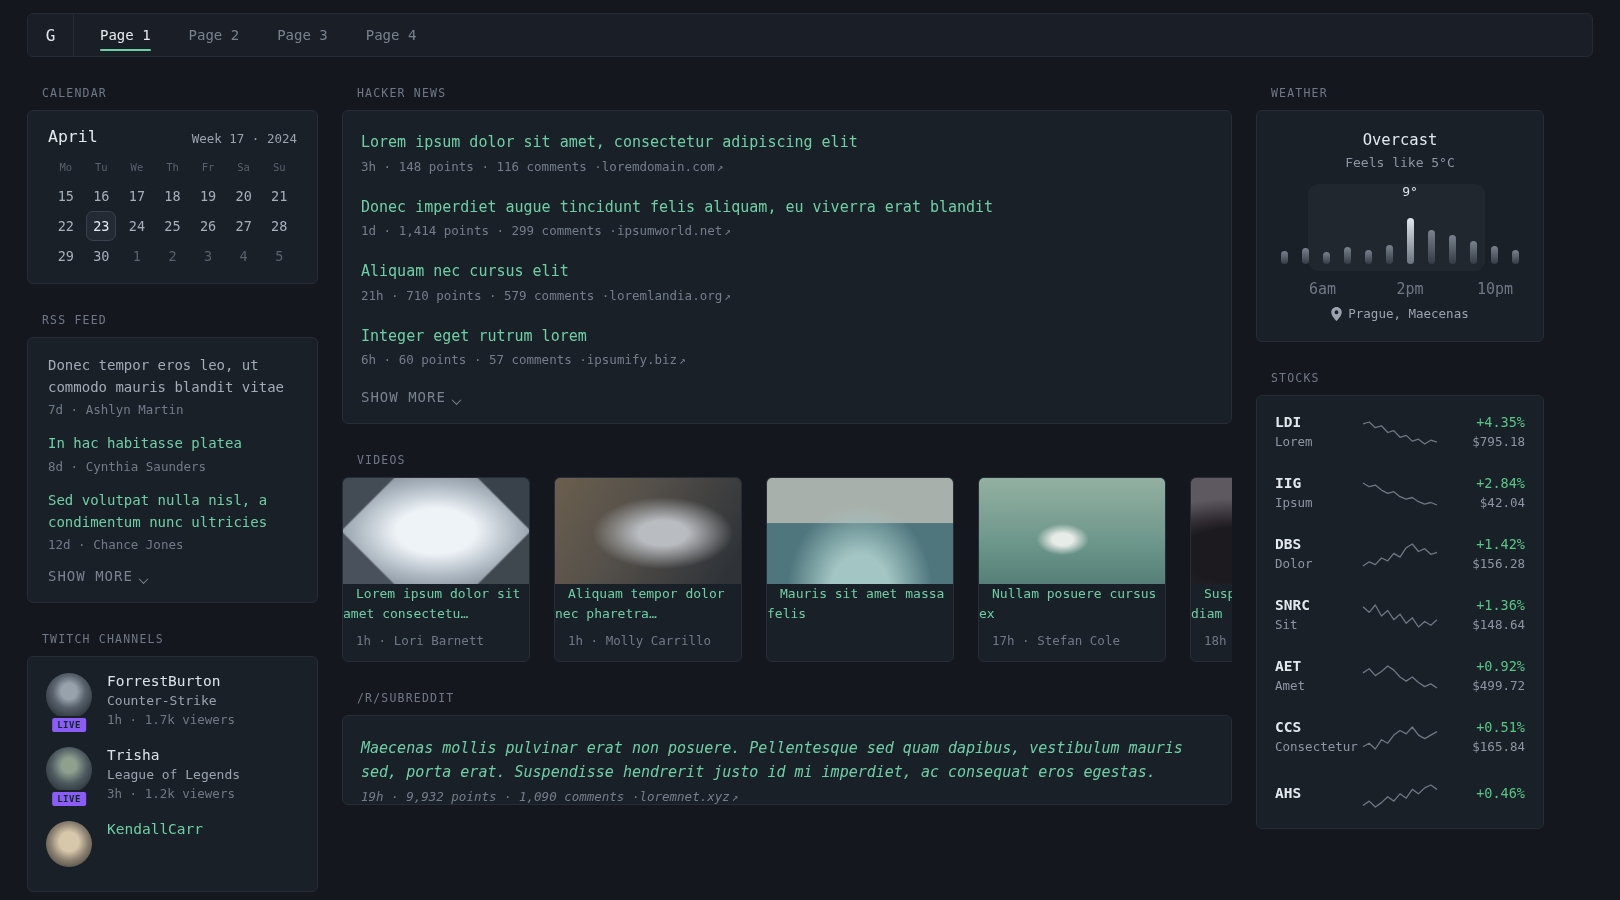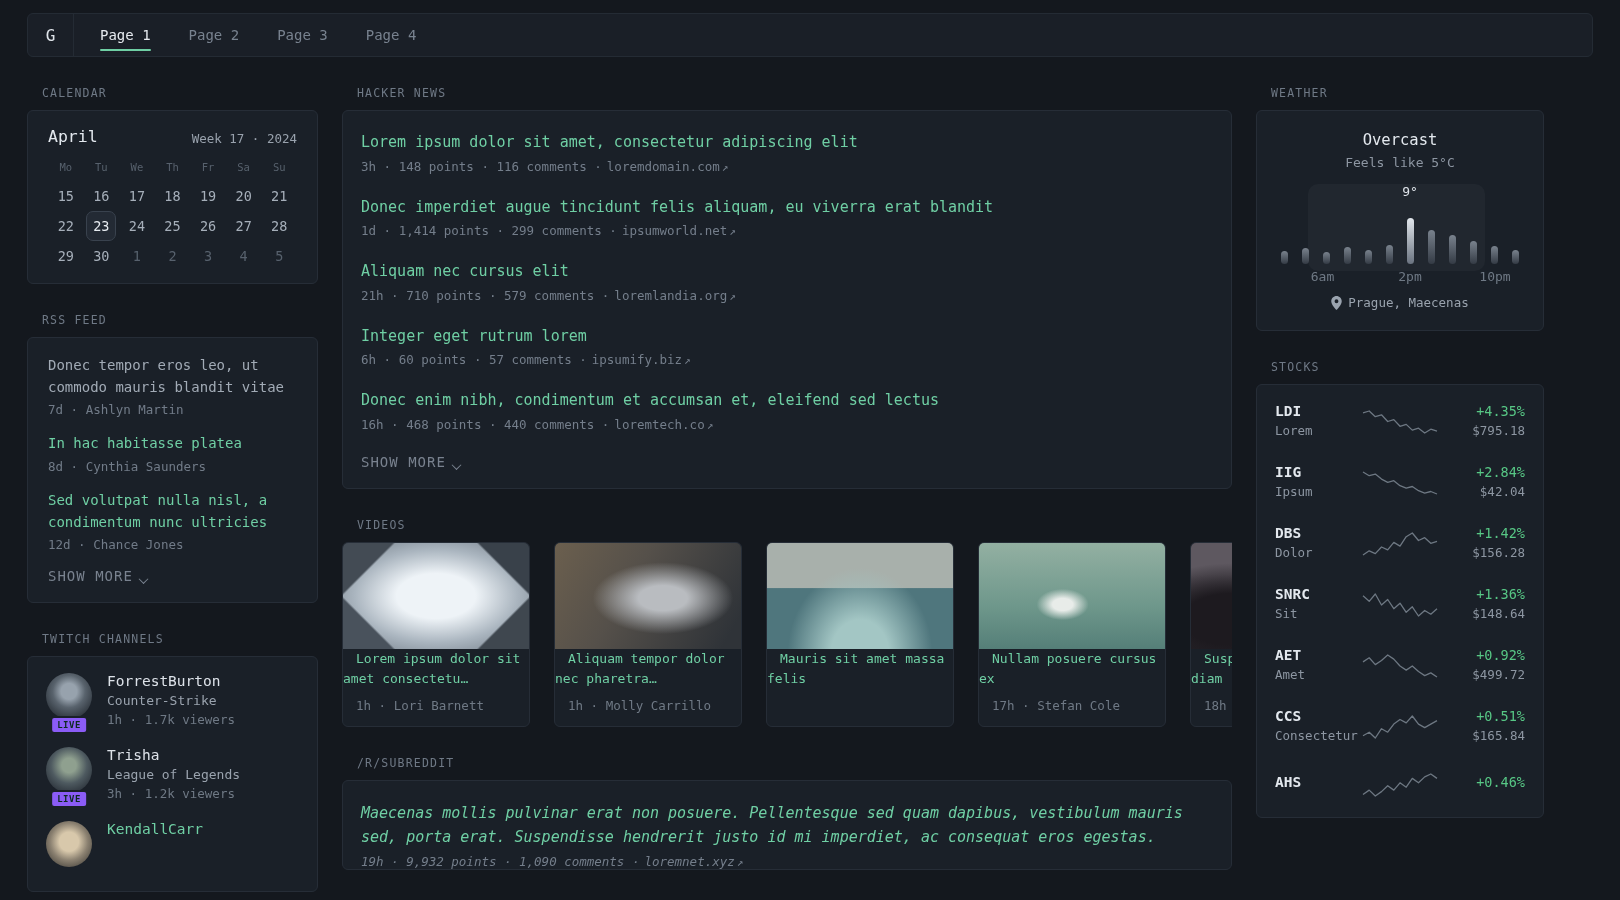--- a/index.html
+++ b/index.html
@@ -88,21 +88,21 @@
   .live-badge:empty, .tw-game:empty, .tw-meta:empty { display:none; }
   .tw-name { font-size:14.5px; color:#dde2e9; }
   .tw-row.accent .tw-name { color:#6fcfa4; }
   .tw-game { font-size:13px; color:#9aa3ae; margin-top:4px; }
   .tw-meta { font-size:12.5px; color:#6f7985; margin-top:4px; }
 
   
   .hn { padding:20px 18px 12px; }
   .hn-item { margin-bottom:22px; }
   .hn-title { display:block; color:#6fcfa4; font-size:15px; line-height:1.5; }
-  .meta-line { margin-top:5px; font-size:12.5px; color:#747e8b; display:flex; align-items:center; gap:5px; }
+  .meta-line { margin-top:5px; font-size:12.5px; color:#747e8b; display:flex; align-items:center; }
   .ext::after { content:"↗"; font-size:11px; margin-left:2px; }
 
   
   .videos-row { display:flex; gap:24px; overflow:hidden; }
   .vcard { flex:0 0 188px; width:188px; background:#1a2028; border:1px solid #262d37; border-radius:6px; cursor:pointer; }
   .vthumb { height:106px; border-radius:5px 5px 0 0; }
   .t1 { background:
         linear-gradient(45deg,  #49525c 0 17%, transparent 18%),
         linear-gradient(-45deg, #3f474f 0 17%, transparent 18%),
         linear-gradient(135deg, #434b54 0 17%, transparent 18%),
@@ -130,21 +130,21 @@
   
   .weather { padding:20px 18px 20px; text-align:center; }
   .w-cond { font-size:15.5px; color:#e3e8ee; }
   .w-feels { font-size:13px; color:#8d96a2; margin-top:6px; }
   .w-chart { position:relative; height:78px; margin-top:16px; }
   .w-band { position:absolute; left:13%; width:71%; top:-2px; bottom:-7px; background:#21272f; border-radius:10px; }
   .w-temp { position:absolute; left:54%; top:-2px; transform:translateX(-50%); font-size:13px; color:#dfe4ea; }
   .w-bars { position:absolute; left:6px; right:6px; bottom:0; height:56px; display:flex; justify-content:space-between; align-items:flex-end; }
   .wbar { width:7px; border-radius:3.5px; background:linear-gradient(180deg,#79828d,#343b45); }
   .wbar.hot { background:linear-gradient(180deg,#e2e7ec,#6a7380); }
-  .w-hours { position:relative; height:15px; margin-top:5px; font-size:13px; color:#6f7985;text-align:center; }
+  .w-hours { position:relative; height:15px; margin-top:16px; font-size:15px; color:#6f7985;text-align:center; }
   .w-hours span { position:absolute; transform:translateX(-50%); }
   .h0 { left:19%; } .h1 { left:54%; } .h2 { left:88%; }
   .w-loc { margin-top:11px; display:flex; justify-content:center; align-items:center; gap:6px; font-size:12.5px; color:#9aa3ae; }
 
   
   .stocks { padding:5px 16px; }
   .stock-row { display:flex; align-items:center; padding:13px 2px; cursor:pointer; }
   .s-left { width:94px; }
   .s-sym { font-size:14.5px; color:#e3e8ee; font-weight:bold; }
   .s-name { font-size:12.5px; color:#8d96a2; margin-top:4px; }
@@ -318,27 +318,20 @@
           </article>
 
           <article class="hn-item">
             <a class="hn-title">Integer eget rutrum lorem</a>
             <div class="meta-line">
               <span>6h · 60 points · 57 comments ·</span>
               <a class="ext">ipsumify.biz</a>
             </div>
           </article>
 
-          <article class="hn-item">
-            <a class="hn-title">Donec enim nibh, condimentum et accumsan et, eleifend sed lectus</a>
-            <div class="meta-line">
-              <span>16h · 468 points · 440 comments ·</span>
-              <a class="ext">loremtech.co</a>
-            </div>
-          </article>
         </div>
       <button class="show-more">
         <span>SHOW MORE</span>
         <span class="chev"></span>
       </button>
     </section>
 
     <div class="wlabel">VIDEOS</div>
     <section class="videos-row">
 

